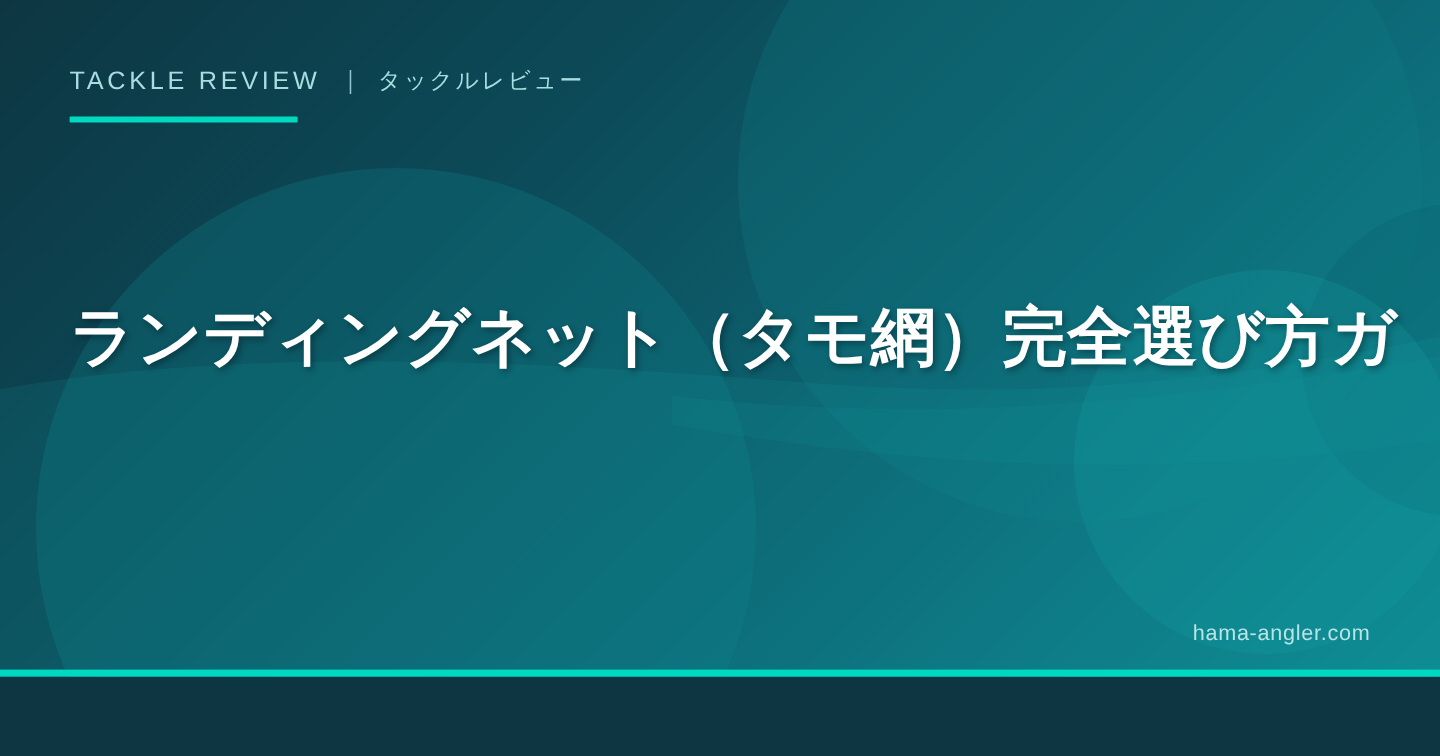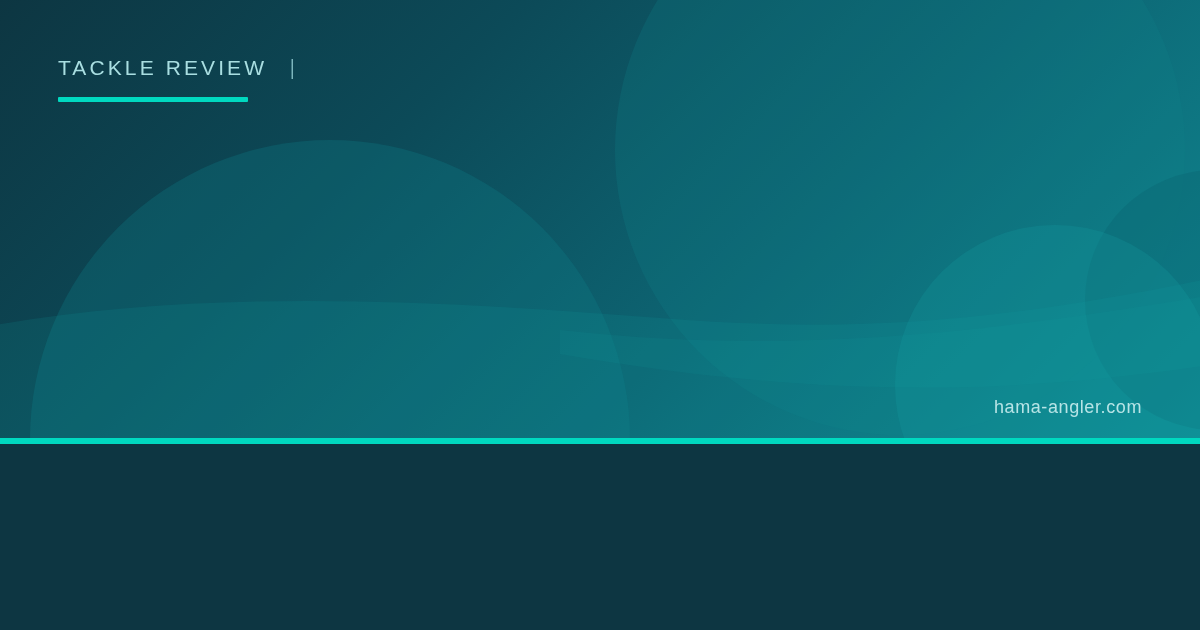--- a/index.html
+++ b/index.html
@@ -11,21 +11,21 @@
   }
 
   body {
     font-family: "Liberation Sans", "DejaVu Sans", sans-serif;
     background: #0d3642;
   }
 
   #og-card {
     position: relative;
     width: 1200px;
-    height: 444px;
+    height: 564px;
     overflow: hidden;
     background: linear-gradient(135deg, #0d3642 0%, #0c4a58 32%, #0d6674 64%, #0f8a93 100%);
   }
 
   
   .bg-deco {
     position: absolute;
     inset: 0;
     width: 1200px;
     height: 630px;
@@ -146,22 +146,26 @@
       <path d="M 560 330 C 760 352, 950 342, 1240 290 L 1240 360 C 980 404, 770 390, 560 354 Z" fill="#12a5a6" opacity="0.10"></path>
 
       <circle cx="1055" cy="385" r="160" fill="#14a0a4" opacity="0.24"></circle>
     </g>
   </svg>
 
   <div class="header">
     <div class="eyebrow-row">
       <span class="eyebrow-en">TACKLE REVIEW</span>
       <span class="eyebrow-sep">｜</span>
+      <span class="eyebrow-ja">タックルレビュー</span>
     </div>
     <div class="accent-bar"></div>
   </div>
 
+  <div class="title-wrap">
+    <h1 class="title">ランディングネット（タモ網）完全選び方ガ</h1>
+  </div>
 
   <div class="footer-site">hama-angler.com</div>
 
   <div class="bottom-bar"></div>
 
 </div>
 
 </body></html>

